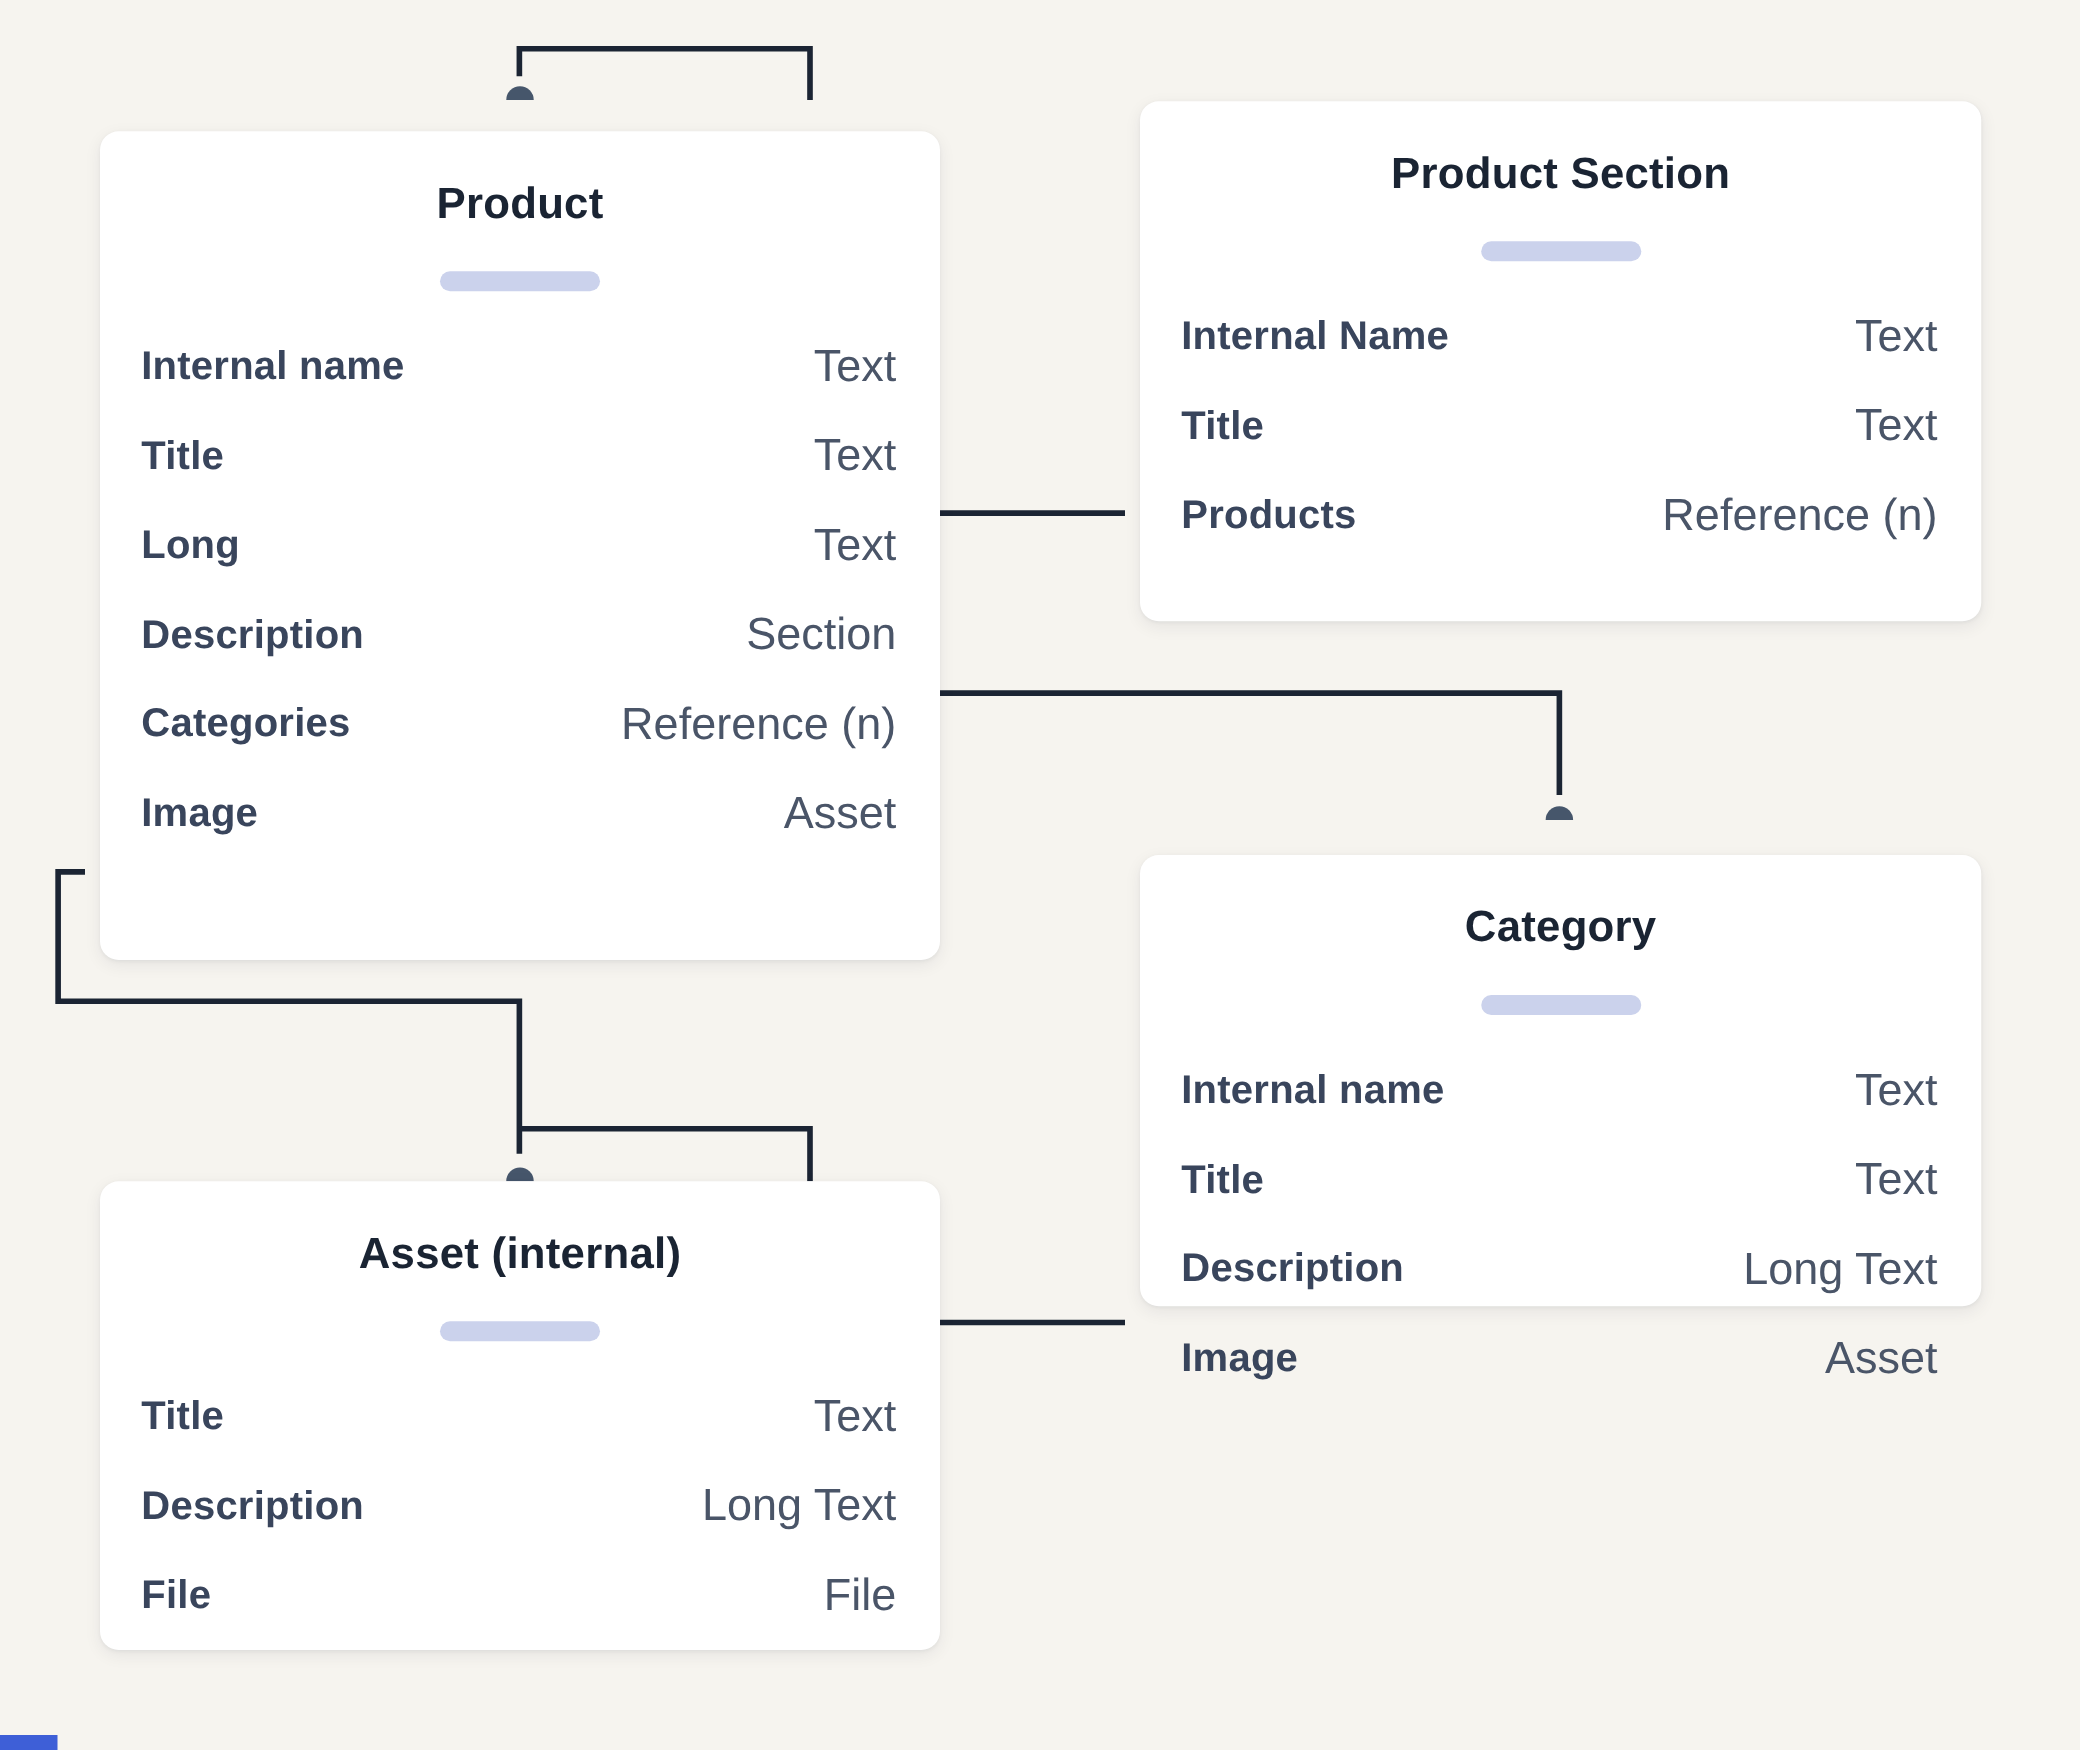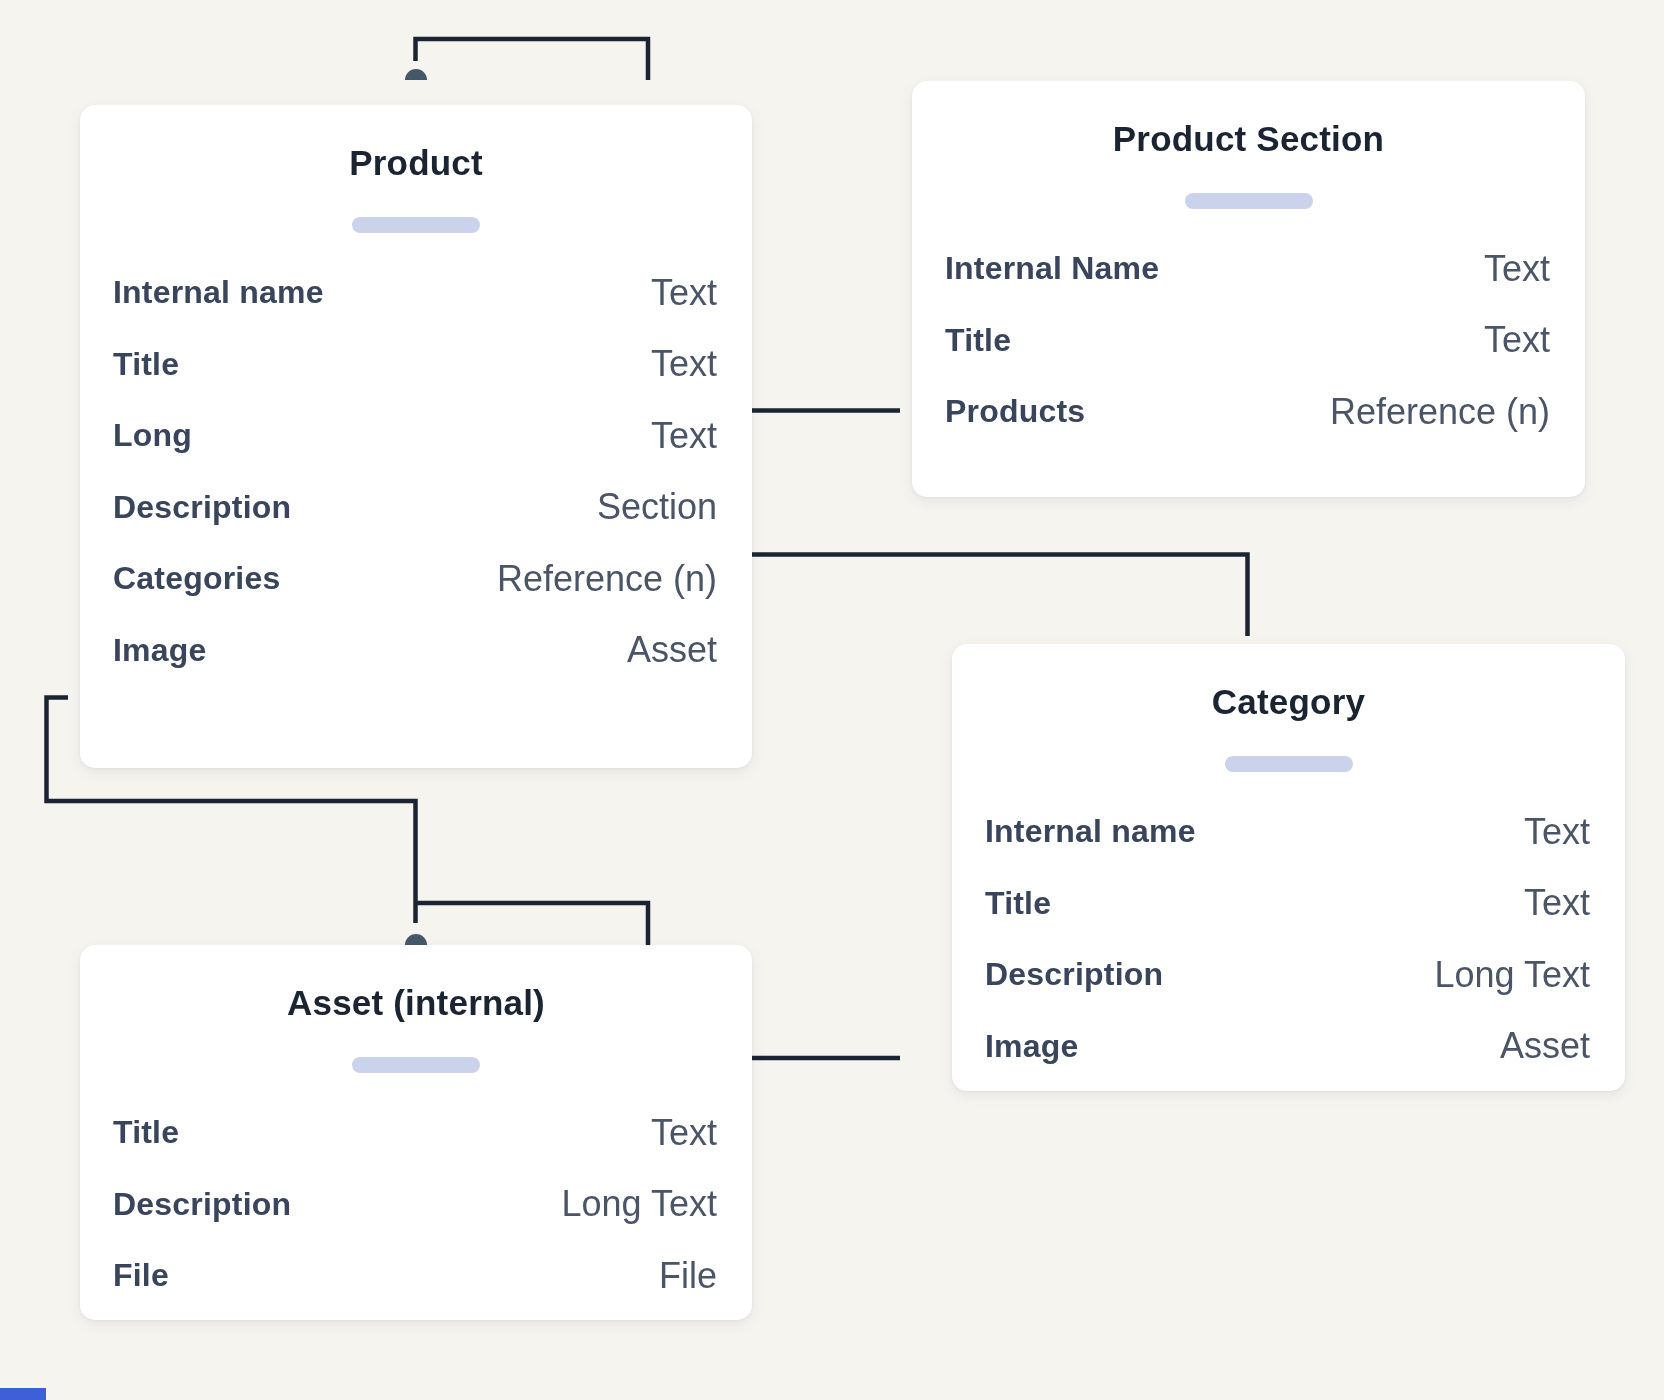--- a/index.html
+++ b/index.html
@@ -26,21 +26,21 @@
     position:absolute;top:112px;left:50%;transform:translateX(-50%);
     width:128px;height:16px;border-radius:8px;background:var(--pill);
   }
   .fields{position:absolute;top:152px;left:33px;right:35px;}
   .field-row{height:71.5px;display:flex;justify-content:space-between;align-items:center;}
   .field-name{font-size:32px;font-weight:700;color:var(--name);letter-spacing:.2px;text-align:center;}
   .field-type{font-size:36px;font-weight:400;color:var(--type);}
   
   .card-product{left:80px;top:80px;width:672px;height:663px;margin-top:25px;}
   .card-product-section{left:912px;top:81px;width:673px;height:416px;}
-  .card-category{left:912px;top:644px;width:673px;height:447px;margin-left:40px;}
+  .card-category{left:912px;top:684px;width:673px;height:361px;}
   .card-asset{left:80px;top:945px;width:672px;height:375px;}
   .corner-marker{
     position:absolute;left:0;top:1388px;width:46px;height:12px;background:var(--marker);
   }
 </style>
 </head>
 <body>
 
 <div class="stage">
 

